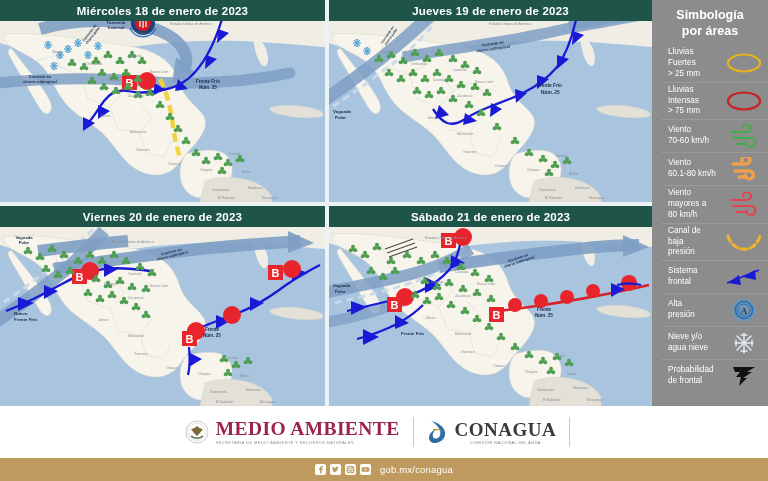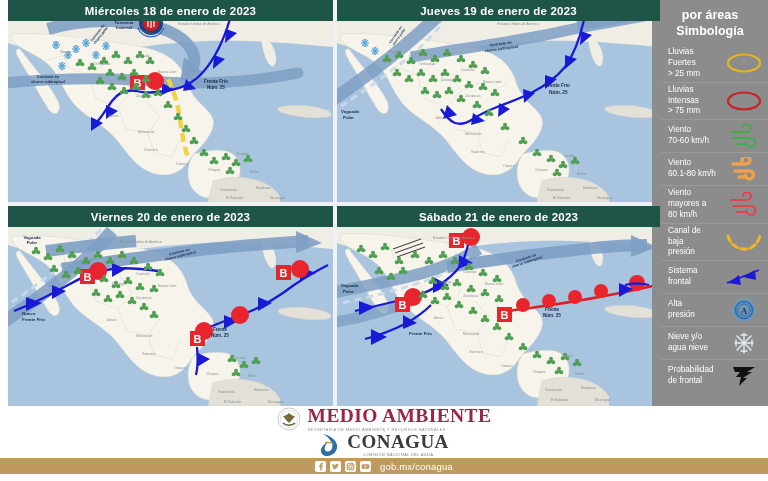--- a/index.html
+++ b/index.html
@@ -6,21 +6,21 @@
   html, body { margin:0; padding:0; }
   body {
     width:768px; height:481px;
     font-family:"Liberation Sans", sans-serif;
     background:#ffffff;
     overflow:hidden;
   }
   #app { position:relative; width:768px; height:481px; }
 
   
-  .maps-area { position:absolute; left:8px; top:0; width:652px; height:356px; background:#ffffff; }
+  .maps-area { position:absolute; left:0; top:0; width:652px; height:356px; background:#ffffff; }
   .sidebar  { position:absolute; left:652px; top:0; width:116px; height:406px; background:#8c8c8c; }
 
   .panel { position:absolute; overflow:hidden; background:#a8c4de; }
   .p1 { left:0;   top:0;   width:325px; height:202px; }
   .p2 { left:329px; top:0;   width:323px; height:202px; }
   .p3 { left:0;   top:206px; width:325px; height:200px; }
   .p4 { left:329px; top:206px; width:323px; height:200px; }
 
   .vsep { position:absolute; left:325px; top:0; width:4px; height:406px; background:#eef2f5; }
   .hsep { position:absolute; left:0; top:202px; width:652px; height:4px; background:#eef2f5; }
@@ -48,40 +48,40 @@
     padding:2px 4px 2px 7px; border-top:1px solid #9a9a9a;
   }
   .leg-row:first-child { border-top:none; }
   .leg-label { color:#ffffff; font-size:8.2px; line-height:1.32; flex:1 1 auto; }
   .leg-ico { width:40px; height:28px; flex:0 0 40px; display:flex; align-items:center; justify-content:center; }
   .leg-ico svg { display:block; }
 
   
   .footer-logos {
     position:absolute; left:0; top:406px; width:768px; height:52px;
-    background:#ffffff; display:flex; align-items:center; justify-content:center; gap:0;flex-direction:column;
+    background:#ffffff; display:flex; align-items:center; justify-content:center; gap:0;
   }
   .logo-block { display:flex; align-items:center; height:100%; }
   .divider-v { width:1px; height:30px; background:#c9c9c9; margin:0 13px; }
 
   .ma-wrap { display:flex; align-items:center; gap:7px; }
   .ma-text { line-height:1; }
   .ma-main { font-family:"Liberation Serif", serif; font-weight:bold; font-size:19.5px; color:#9d2449; letter-spacing:.4px; }
   .ma-sub { font-family:"Liberation Sans", sans-serif; font-size:3.9px; color:#8d8d8d; letter-spacing:.45px; margin-top:2px; }
 
   .cna-wrap { display:flex; align-items:center; gap:6px; }
   .cna-main { font-family:"Liberation Serif", serif; font-weight:bold; font-size:19px; color:#3a3a3a; letter-spacing:.5px; line-height:1; }
   .cna-sub { font-size:3.7px; color:#7b7b7b; letter-spacing:.5px; margin-top:2px; text-align:center; }
 
   .smn-wrap { display:flex; align-items:center; gap:6px; }
   .smn-main { font-family:"Liberation Serif", serif; font-weight:bold; font-size:19px; color:#1b3a5c; letter-spacing:.4px; line-height:1; }
   .smn-sub { font-size:3.5px; color:#7b7b7b; letter-spacing:.4px; margin-top:2px; line-height:1.5; }
 
   .footer-bar {
-    position:absolute; left:0; top:458px; width:768px; height:16px;
+    position:absolute; left:0; top:458px; width:768px; height:23px;
     background:#bf9a5e; display:flex; align-items:center; justify-content:center; gap:4px;
   }
   .soc {
     width:11px; height:11px; border-radius:2px; background:#ffffff;
     display:flex; align-items:center; justify-content:center;
     color:#bf9a5e; font-size:8px; font-weight:bold; font-family:"Liberation Serif", serif;
   }
   .soc svg { display:block; }
   .footer-url { color:#ffffff; font-size:9.5px; margin-left:5px; letter-spacing:.2px; }
 
@@ -658,22 +658,22 @@
         </svg>
       </div>
     </div>
 
     <div class="vsep"></div>
     <div class="hsep"></div>
   </div>
 
   <div class="sidebar">
     <div class="sb-title">
+      <div>Simbología</div>
       <div>por áreas</div>
-      <div>Simbología</div>
     </div>
     <div class="legend">
 
       <div class="leg-row">
         <div class="leg-label">
             <div>Lluvias</div>
             <div>Fuertes</div>
             <div>&gt; 25 mm</div>
           </div>
         <div class="leg-ico">

